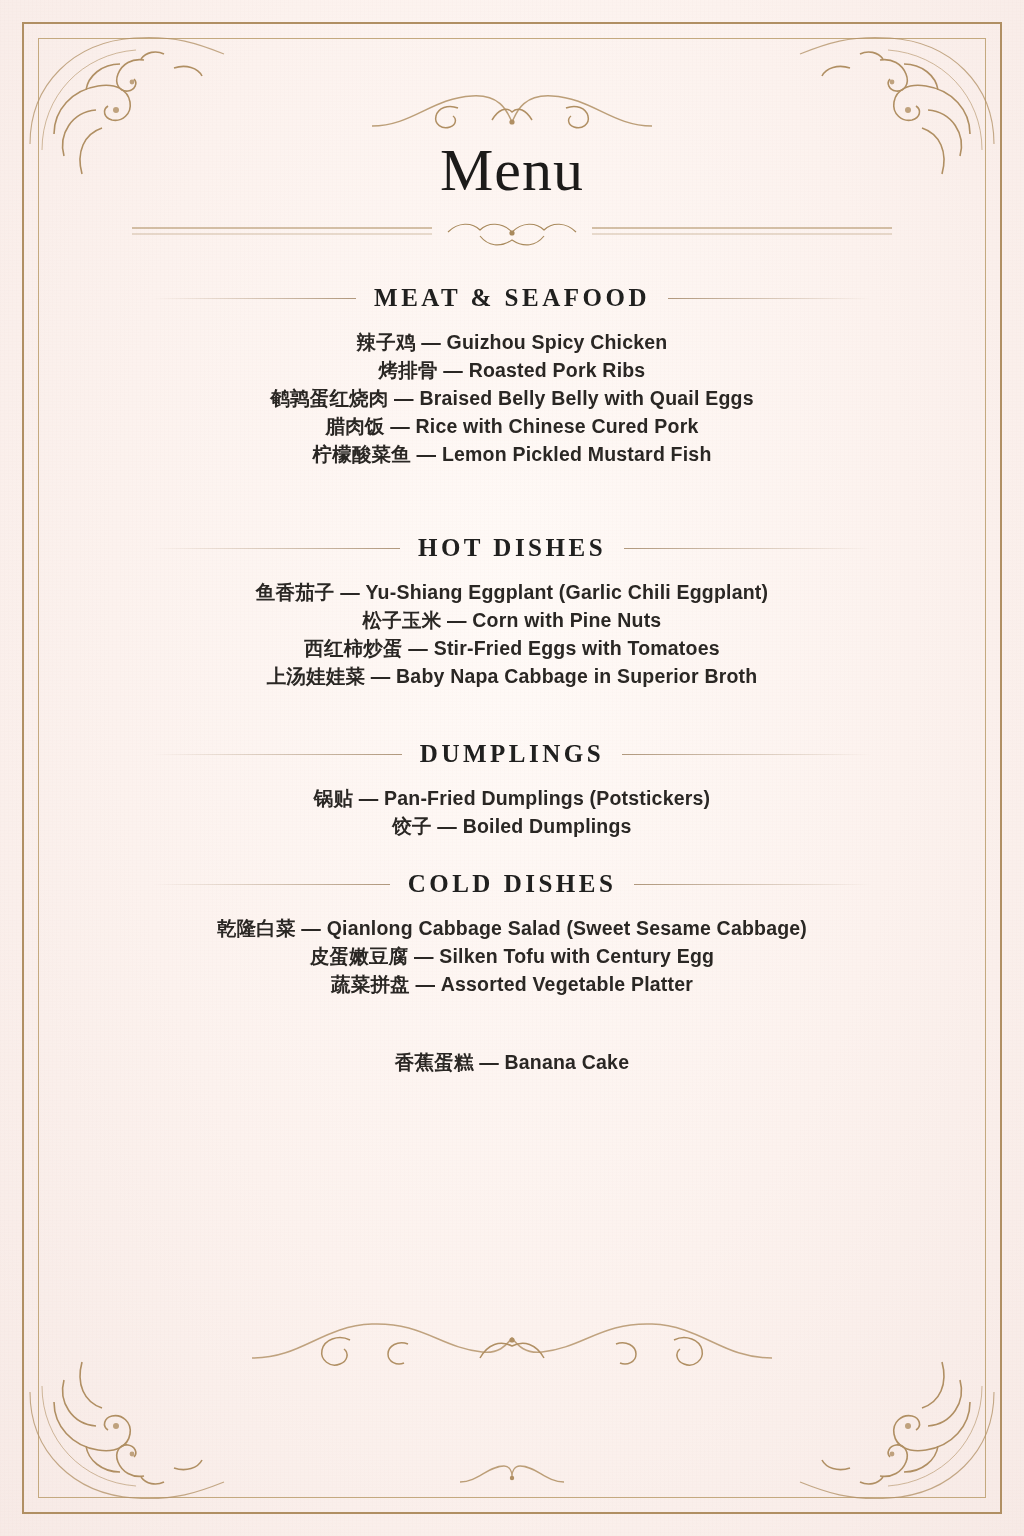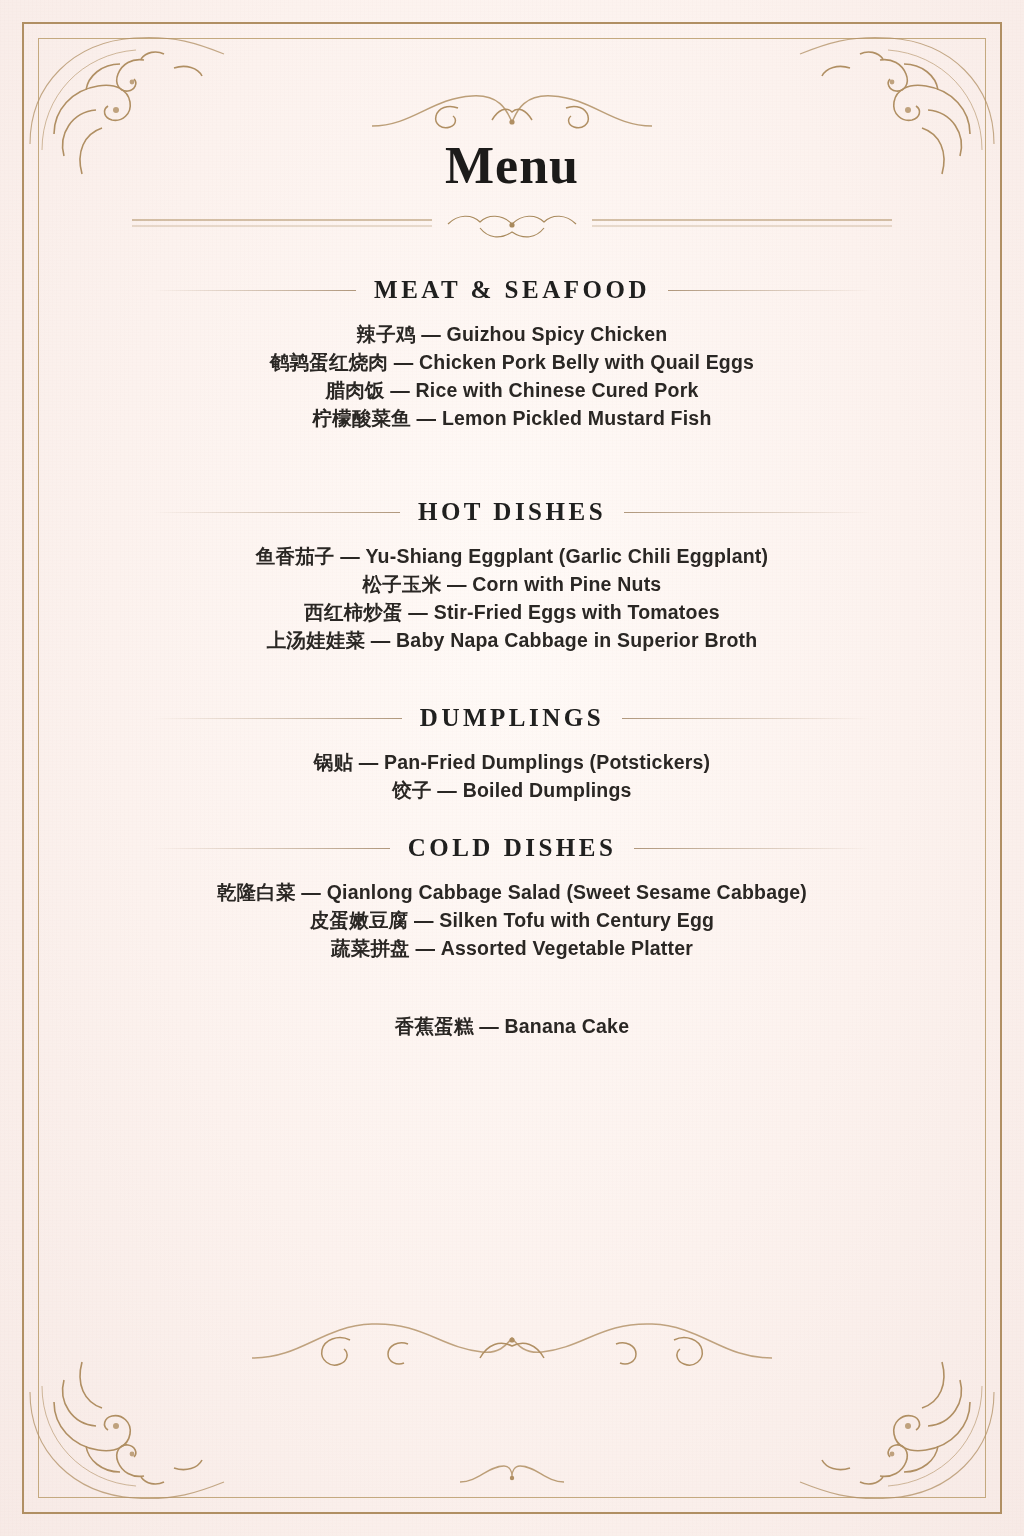--- a/index.html
+++ b/index.html
@@ -83,26 +83,26 @@
   .content {
     position: absolute;
     left: 70px;
     right: 70px;
     top: 140px;
     text-align: center;
   }
 
   .menu-title {
     font-family: "Liberation Serif", serif;
-    font-size: 52px;
+    font-size: 60px;
     line-height: 1;
     color: #1c1b1a;
     letter-spacing: 1px;
     margin: 0 0 8px 0;
-    font-weight: 700;
+    font-weight: 400;
     text-align: center;
   }
 
   .title-rule {
     position: relative;
     height: 40px;
     margin: 16px auto 28px auto;
     width: 760px;
   }
   .title-rule svg { width: 100%; height: 100%; display: block; }
@@ -263,21 +263,22 @@
     </div>
 
     <div class="section">
       <div class="section-head">
         <div class="line"></div>
         <div class="section-title">MEAT &amp; SEAFOOD</div>
         <div class="line right"></div>
       </div>
       <div class="items">
         <div class="item">辣子鸡 — Guizhou Spicy Chicken</div>
-        <div class="item">鹌鹑蛋红烧肉 — Chicken Pork Belly with Quail Eggs</div>
+        <div class="item">烤排骨 — Roasted Pork Ribs</div>
+        <div class="item">鹌鹑蛋红烧肉 — Braised Belly Belly with Quail Eggs</div>
         <div class="item">腊肉饭 — Rice with Chinese Cured Pork</div>
         <div class="item">柠檬酸菜鱼 — Lemon Pickled Mustard Fish</div>
       </div>
     </div>
 
     <div class="sp-md"></div>
 
     <div class="section">
       <div class="section-head">
         <div class="line"></div>

